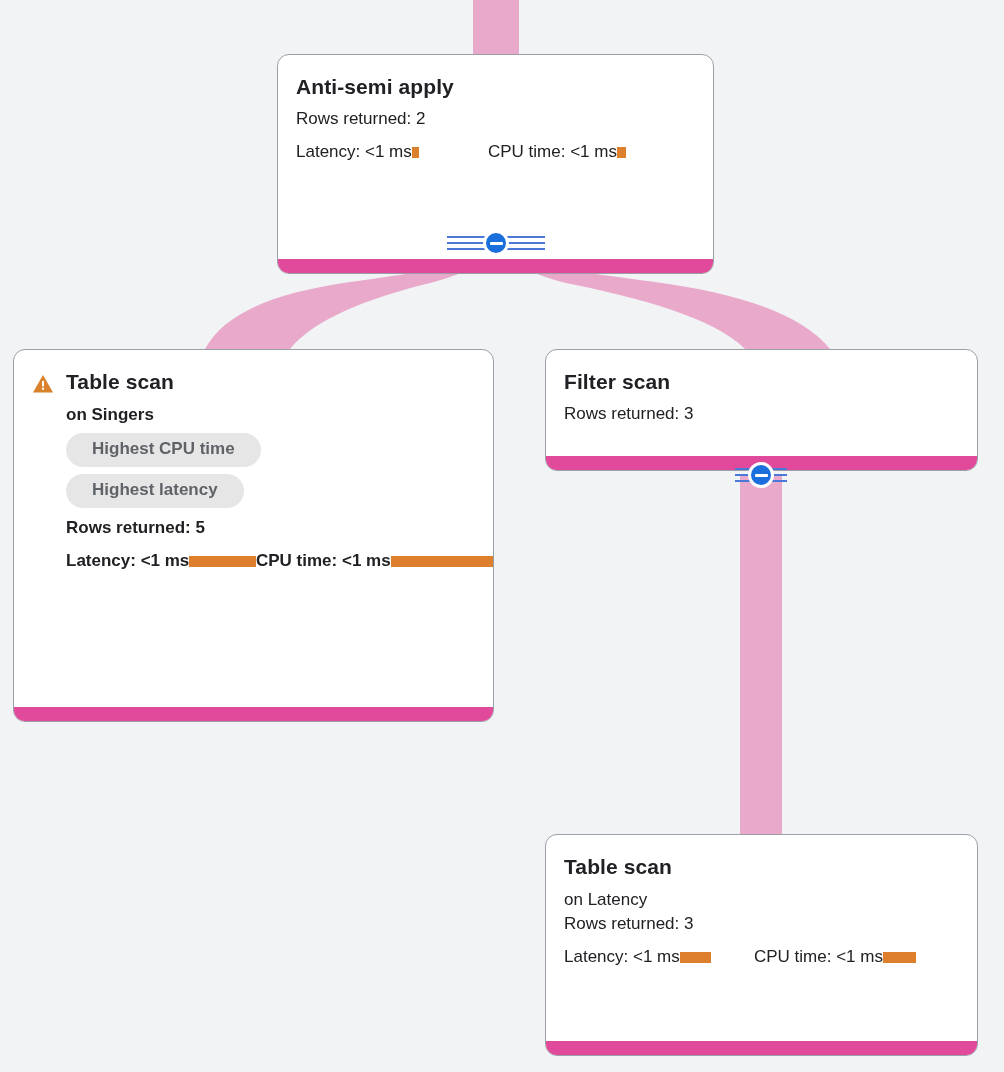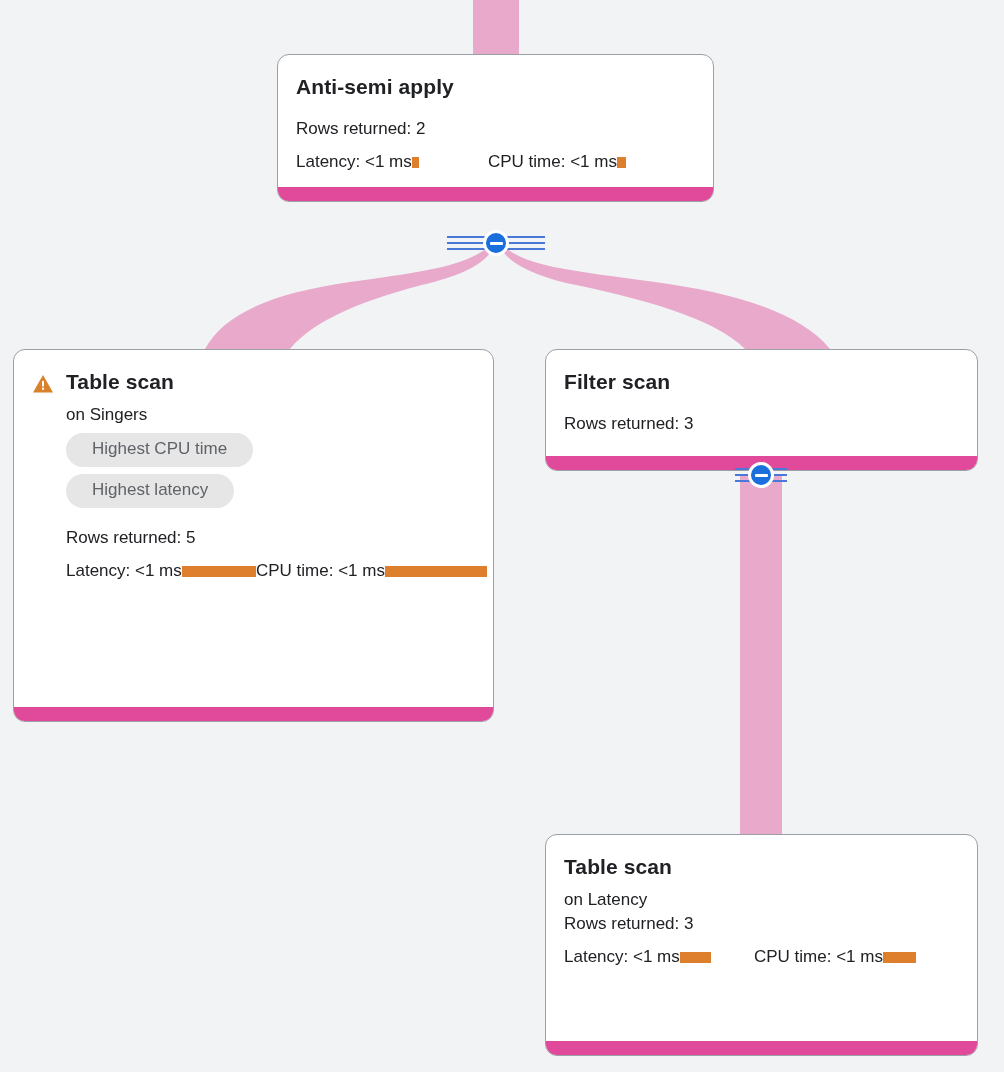--- a/index.html
+++ b/index.html
@@ -63,20 +63,21 @@
   }
   .node-title {
     font-size: 21px;
     font-weight: bold;
     color: #202124;
     letter-spacing: 0.1px;
     line-height: 1.15;
   }
   .head-indent {
     padding-left: 34px;
+    font-weight: bold;
   }
   .node-sub {
     font-size: 17px;
     color: #202124;
     margin-top: 10px;
     line-height: 1.25;
   }
   .node-sub.muted {
     color: #5f6368;
     margin-top: 4px;
@@ -93,21 +94,21 @@
     color: #5f6368;
     border-radius: 999px;
     font-size: 17px;
     padding: 7px 26px 8px 26px;
     line-height: 1.1;
     white-space: nowrap;
   }
   .rows-line {
     font-size: 17px;
     color: #202124;
-    margin-top: 20px;
+    margin-top: 10px;
   }
   .metrics {
     display: flex;
     margin-top: 13px;
   }
   .metric {
     display: flex;
     flex-direction: row;
   }
   .metric-label {
@@ -172,21 +173,21 @@
     <path fill="#e9a9cb" d="M 500 247
              C 508 262, 528 273, 566 283
              C 640 298, 715 318, 745 349
              L 830 349
              C 800 312, 735 293, 655 282
              C 585 272, 528 268, 505 247 Z"></path>
 
     <rect x="740" y="474" width="42" height="362" fill="#e9a9cb"></rect>
   </svg>
 
-  <div class="node-card" style="left:277px; top:54px; width:437px; height:148px;">
+  <div class="node-card" style="left:277px; top:54px; width:437px; height:220px;">
     <div class="card-body">
       <div class="card-head">
         <div class="node-title">Anti-semi apply</div>
       </div>
       <div class="rows-line">Rows returned: 2</div>
       <div class="metrics">
         <div class="metric" style="width:192px;">
           <div class="metric-label">Latency: &lt;1 ms</div>
           <div class="metric-bar" style="width:7px;"></div>
         </div>

